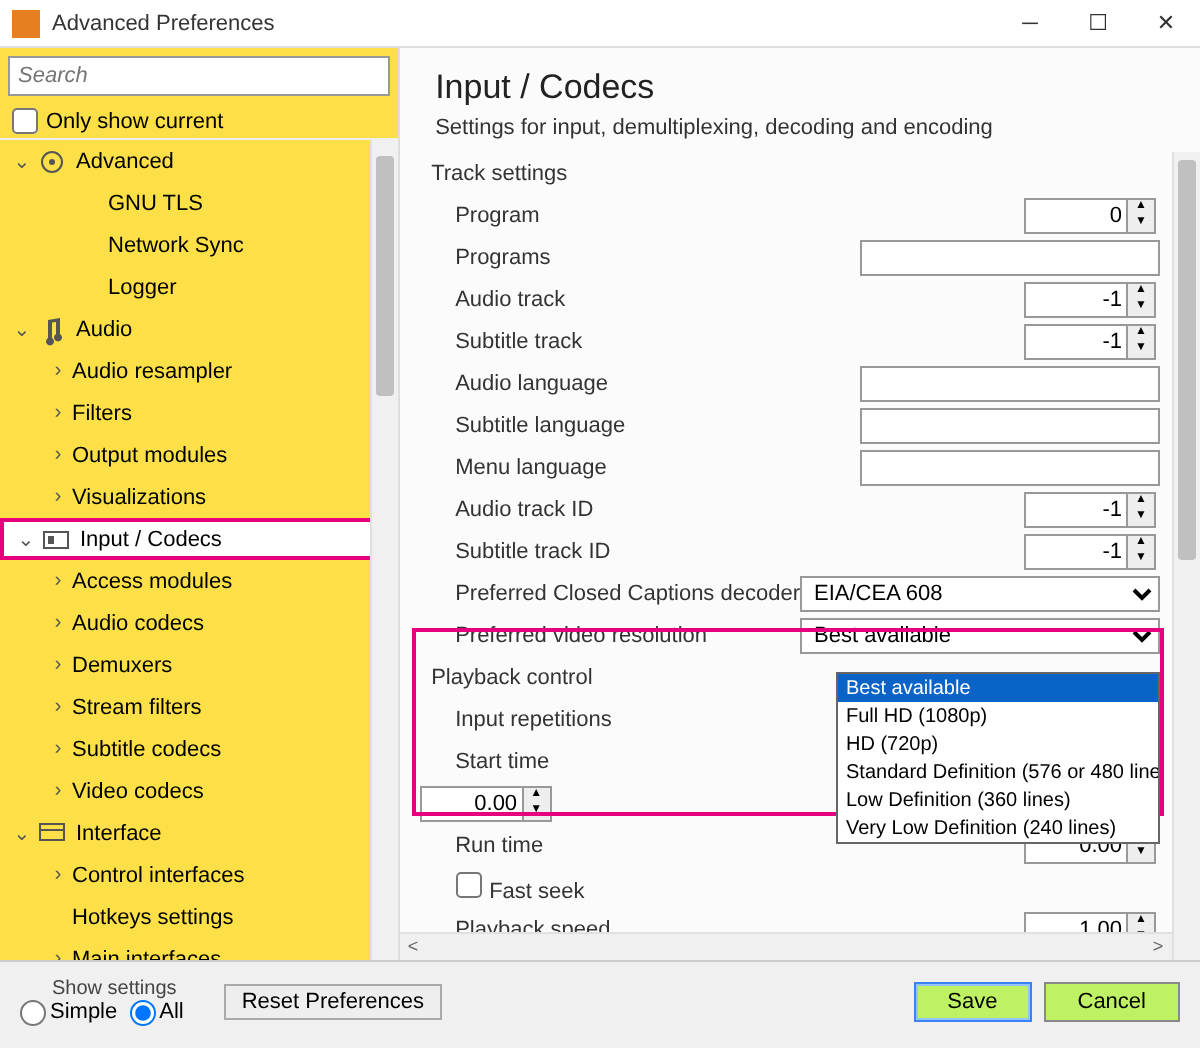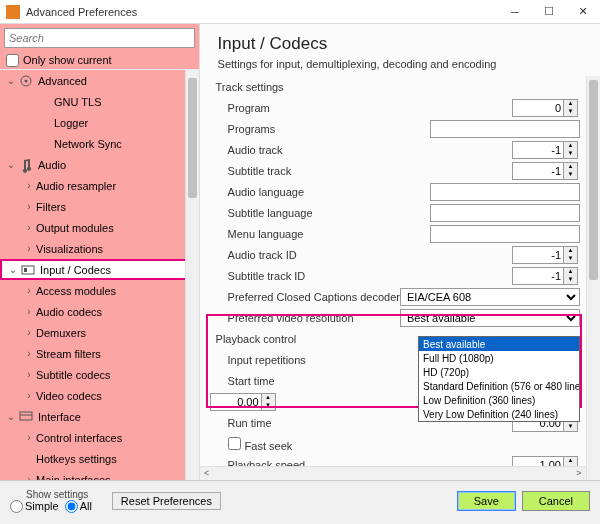--- a/index.html
+++ b/index.html
@@ -2,24 +2,24 @@
 <html><head>
 <meta charset="utf-8">
 <style>
 * { box-sizing: border-box; margin: 0; padding: 0; font-family: "Segoe UI", Tahoma, sans-serif; font-size: 11px; }
 body { width: 600px; height: 524px; background: #f0f0f0; overflow: hidden; position: relative; }
 .titlebar { height: 24px; background: #fff; display: flex; align-items: center; padding-left: 6px; border-bottom: 1px solid #ddd; }
 .titlebar .ico { width: 14px; height: 14px; background: #e67e22; margin-right: 6px; }
 .titlebar .title { flex: 1; color: #333; }
 .titlebar .winbtn { width: 34px; height: 24px; display: flex; align-items: center; justify-content: center; color: #333; }
 .main { display: flex; height: 456px; }
-.left { width: 248px; border-right: 1px solid #ddd; background: #fca5a5; display: flex; flex-direction: column; }
+.left { width: 248px; border-right: 1px solid #ddd; background: #fde047; display: flex; flex-direction: column; }
 .searchwrap { padding: 4px; }
 .search { width: 100%; height: 20px; border: 1px solid #999; padding: 2px 4px; color: #888; font-style: italic; }
-.onlycurrent { display: flex; padding: 2px 6px; border-bottom: 1px solid #eee; }
+.onlycurrent { display: flex; align-items: center; padding: 2px 6px; border-bottom: 1px solid #eee; }
 .onlycurrent input { margin-right: 4px; }
 .tree-scroll { flex: 1; overflow-y: auto; overflow-x: hidden; position: relative; }
 .tree { }
 .tree-row { display: flex; align-items: center; height: 21px; padding-left: 4px; cursor: default; }
 .tree-row.sel { border: 2px solid #e6007e; border-right: none; background: #fff; }
 .chev { width: 14px; text-align: center; color: #555; font-size: 10px; }
 .chev.empty { visibility: hidden; }
 .trow-icon { width: 16px; height: 16px; margin-right: 4px; }
 .trow-icon svg { width: 16px; height: 16px; }
 .indent1 { padding-left: 22px; }
@@ -89,25 +89,25 @@
                 <circle cx="8" cy="8" r="1.5" fill="#555"></circle>
               </svg></span>
             <span>Advanced</span>
           </div>
           <div class="tree-row indent2">
             <span class="chev empty">·</span>
             <span>GNU TLS</span>
           </div>
           <div class="tree-row indent2">
             <span class="chev empty">·</span>
-            <span>Logger</span>
+            <span>Network Sync</span>
           </div>
           <div class="tree-row indent2">
             <span class="chev empty">·</span>
-            <span>Network Sync</span>
+            <span>Logger</span>
           </div>
           <div class="tree-row">
             <span class="chev">⌄</span>
             <span class="trow-icon"><svg viewBox="0 0 16 16">
                 <path d="M6 3 L12 2 L12 10 A2 2 0 1 1 10 10 L10 4 L8 4.3 L8 12 A2 2 0 1 1 6 12 Z" fill="#555"></path>
               </svg></span>
             <span>Audio</span>
           </div>
           <div class="tree-row indent1">
             <span class="chev">›</span>

